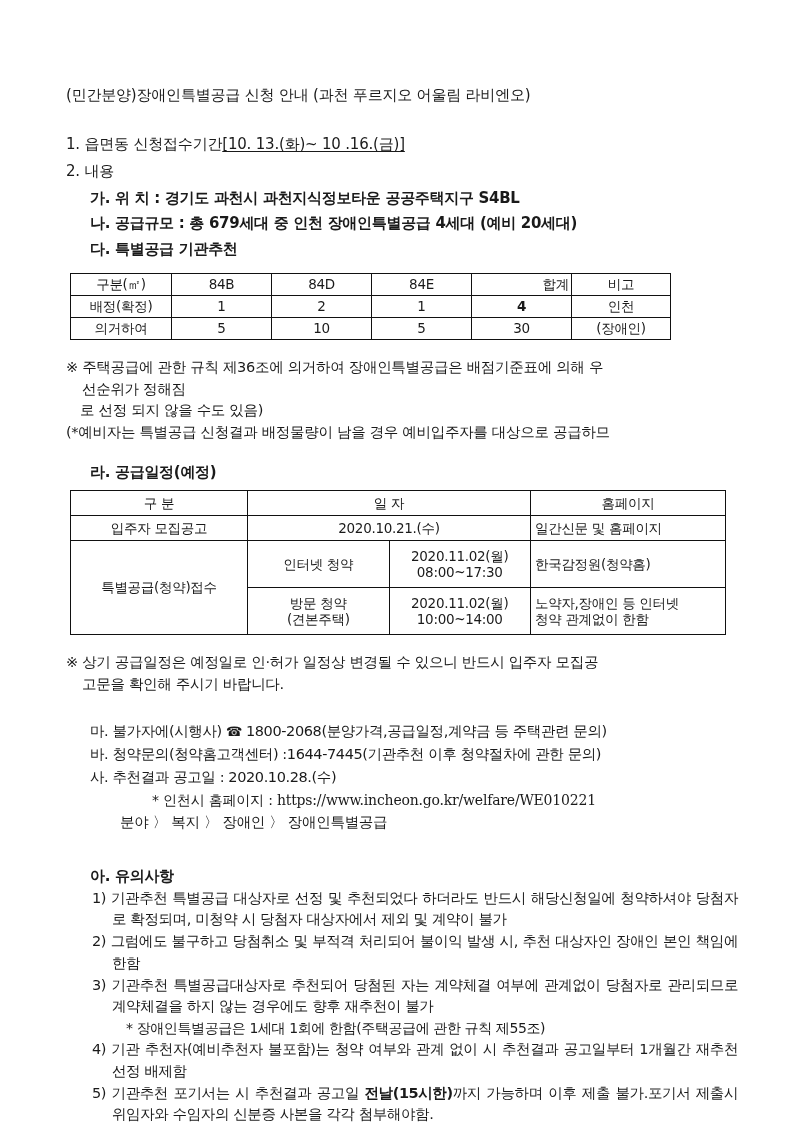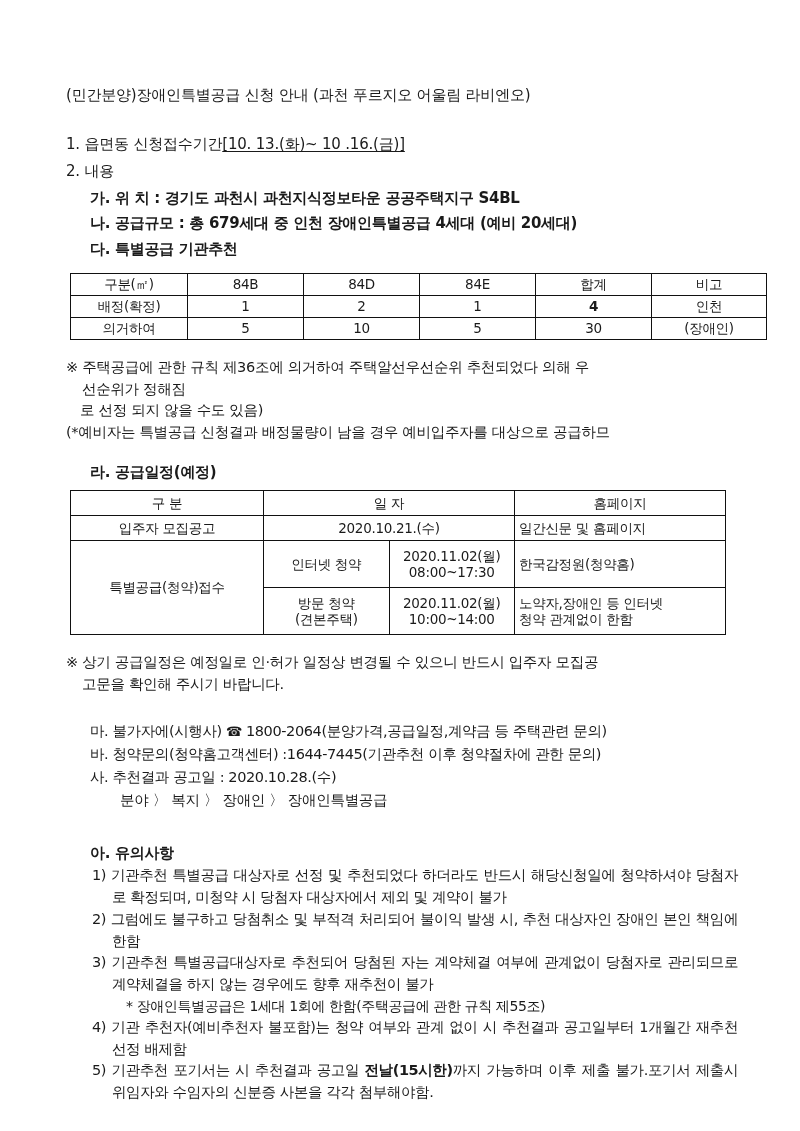--- a/index.html
+++ b/index.html
@@ -81,35 +81,35 @@
   table.doc-table {
     border-collapse: collapse;
     table-layout: fixed;
     font-size: 13.5px;
     letter-spacing: -0.3px;
   }
   table.doc-table td, table.doc-table th {
     border: 1px solid #111111;
     text-align: center;
     vertical-align: middle;
-    padding: 1px 10px;
+    padding: 1px 2px;
     font-weight: normal;
     line-height: 1.35;
   }
   table.doc-table th { font-weight: normal; }
 
   
   .table-alloc {
     width: 530px;
     margin-left: 4px;
   }
   .table-alloc td, .table-alloc th { height: 19px; }
   .table-alloc .c-div   { width: 96px; }
   .table-alloc .c-type  { width: 95px; }
-  .table-alloc .c-sum   { width: 95px; }
+  .table-alloc .c-sum   { width: 95px; text-align: right; }
   .table-alloc .c-rem   { width: 94px; }
   .table-alloc .bold { font-weight: bold; }
 
   
   .table-sched {
     width: 656px;
     margin-left: 4px;
   }
   .table-sched td, .table-sched th { height: 22px; }
   .table-sched .c1 { width: 172px; }
@@ -229,21 +229,21 @@
           <td>5</td>
           <td>30</td>
           <td>(장애인)</td>
         </tr>
       </tbody>
     </table>
 
     <div class="spacer-md"></div>
 
     <p class="note">
-      <span class="hang">※ 주택공급에 관한 규칙 제36조에 의거하여 주택알선우선순위 추천되었다 의해 우</span>
+      <span class="hang">※ 주택공급에 관한 규칙 제36조에 의거하여 장애인특별공급은 배점기준표에 의해 우</span>
       <span class="hang2" style="padding-left:16px;text-indent:0;">선순위가 정해짐</span>
       <span class="hang2" style="padding-left:14px;text-indent:0;">로 선정  되지 않을 수도 있음)</span>
       <span class="hang2">(*예비자는 특별공급 신청결과 배정물량이 남을 경우 예비입주자를 대상으로 공급하므</span>
     </p>
 
     <div class="spacer-md"></div>
 
     <p class="lvl2">라. 공급일정(예정)</p>
 
     <div style="height:4px;"></div>
@@ -292,30 +292,31 @@
       <span class="hang">※ 상기 공급일정은 예정일로 인·허가 일정상 변경될 수 있으니 반드시 입주자 모집공</span>
       <span class="hang" style="text-indent:0;">고문을 확인해 주시기 바랍니다.</span>
     </p>
 
     <div class="spacer-lg"></div>
 
     <div class="contact-list">
       <div class="row">
         <span>마. 불가자에(시행사)</span>
         <span class="phone-icon">☎</span>
-        <span>1800-2064</span><span>(분양가격,공급일정,계약금 등 주택관련 문의)</span>
+        <span>1800-2068</span><span>(분양가격,공급일정,계약금 등 주택관련 문의)</span>
       </div>
       <div class="row">
         <span>바. 청약문의(청약홈고객센터)</span>
         <span>:1644-7445</span><span>(기관추천 이후 청약절차에 관한 문의)</span>
       </div>
       <div class="row">
         <span>사. 추천결과 공고일 :</span>
         <span>2020.10.28.(수)</span>
       </div>
+      <span class="sub-star"><span>* 인천시 홈페이지 : </span><span class="url-text">https://www.incheon.go.kr/welfare/WE010221</span></span>
       <span class="sub-path">분야 〉 복지 〉 장애인 〉 장애인특별공급</span>
     </div>
 
     <div class="spacer-md"></div>
 
     <p class="caution-head">아. 유의사항</p>
     <ol class="caution">
       <li class="wide"><span>1)</span>
           <span>기관추천 특별공급 대상자로 선정 및 추천되었다 하더라도 반드시 해당신청일에 청약하셔야 당첨자로 확정되며, 미청약 시 당첨자 대상자에서 제외 및 계약이 불가</span></li>
       <li class="wide"><span>2)</span>

